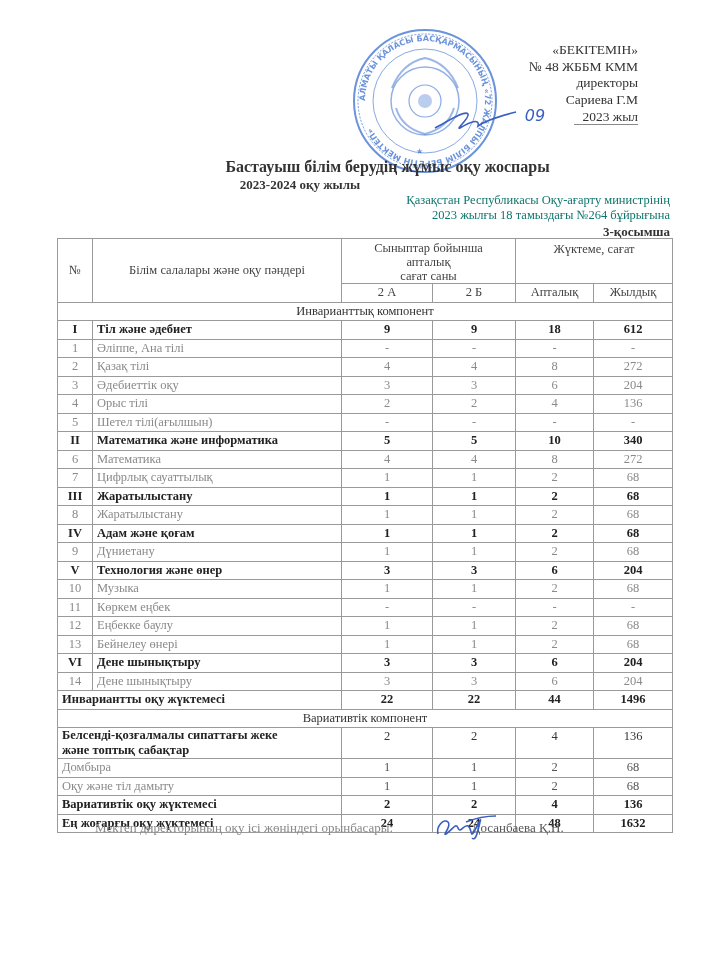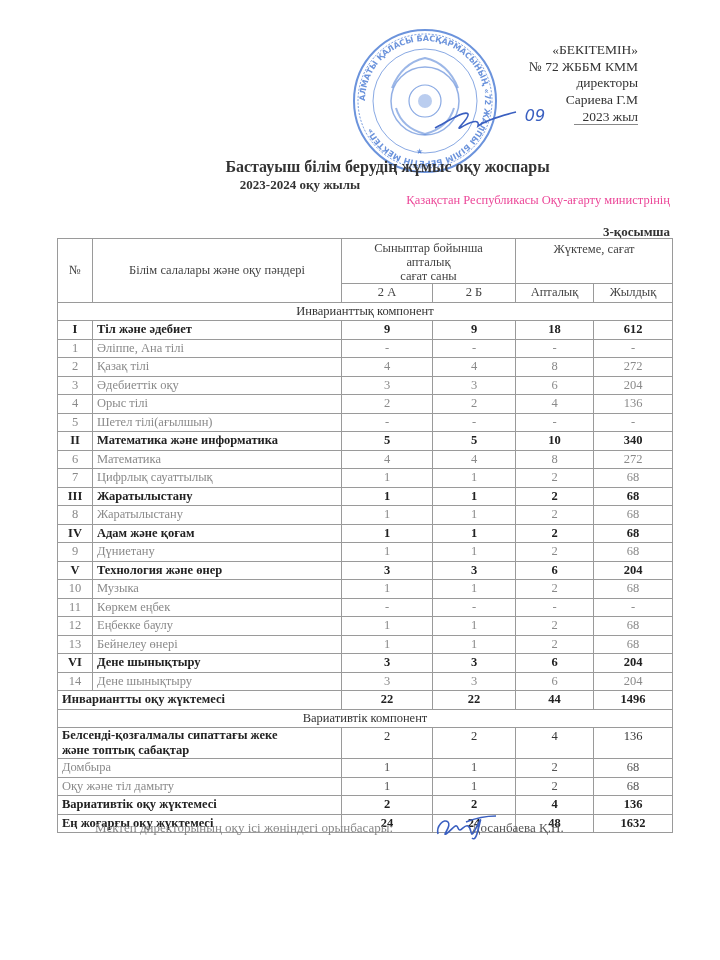--- a/index.html
+++ b/index.html
@@ -3,21 +3,21 @@
 <meta charset="utf-8">
 <style>
   html, body { margin:0; padding:0; background:#fff; }
   body { width:720px; height:960px; position:relative; overflow:hidden;
          font-family:"Liberation Serif","DejaVu Serif",serif; color:#222; }
   .abs { position:absolute; }
   .stamp { left:352px; top:28px; width:146px; height:146px; }
   .approval { right:82px; top:42px; text-align:right; font-size:13.5px; line-height:16.5px; color:#333; }
   .title { left:0; width:720px; top:158px; text-align:center; font-weight:bold; font-size:16px; color:#333; padding-left:55px; box-sizing:border-box; }
   .year { left:0; width:580px; top:177px; text-align:center; font-weight:bold; font-size:13px; color:#333; padding-left:20px; box-sizing:border-box; }
-  .order { right:50px; top:193px; text-align:right; font-size:12.5px; line-height:15px; color:#ec4899;margin-left:12px; }
+  .order { right:50px; top:193px; text-align:right; font-size:12.5px; line-height:15px; color:#0f766e;margin-left:12px; }
   .annex { right:50px; top:224px; font-weight:bold; font-size:13px; color:#333; }
   table.plan { position:absolute; left:57px; top:238px; width:615px; border-collapse:collapse; font-size:12.5px; table-layout:fixed; }
   table.plan td, table.plan th { border:1px solid #9a9a9a; padding:0 4px; height:17.5px; line-height:17px; font-weight:normal; color:#555; }
   table.plan th { color:#444;margin-top:29px; }
   .c { text-align:center; }
   .b { font-weight:bold !important; color:#222 !important; }
   .light { color:#8a8a8a !important; }
   .hdr-tall { vertical-align:middle; }
   .footer { left:95px; top:820px; font-size:13px; color:#888; }
   .footer .name { color:#555; }
@@ -39,36 +39,37 @@
   <circle cx="73" cy="73" r="34" fill="none" stroke="#3a6fd0" stroke-width="1.5" opacity="0.55"></circle>
   <circle cx="73" cy="73" r="16" fill="none" stroke="#3a6fd0" stroke-width="1.2" opacity="0.6"></circle>
   <circle cx="73" cy="73" r="7" fill="#3a6fd0" opacity="0.35"></circle>
   <path d="M40,60 Q50,35 73,30 Q96,35 106,60" fill="none" stroke="#3a6fd0" stroke-width="2" opacity="0.5"></path>
   <path d="M44,80 Q50,100 73,106 Q96,100 102,80" fill="none" stroke="#3a6fd0" stroke-width="2" opacity="0.5"></path>
   <text x="64" y="126" font-size="8" fill="#3a6fd0" opacity="0.7">★</text>
 </svg>
 
 <div class="abs approval">
   <div>«БЕКІТЕМІН»</div>
-  <div>№ 72 ЖББМ КММ</div>
+  <div>№ 48 ЖББМ КММ</div>
   <div>директоры</div>
   <div>Сариева  Г.М</div>
   <div>
     <span style="font-family:'DejaVu Sans',sans-serif;font-style:italic;color:#3a5fc0;font-size:16px;margin-right:26px;">09</span>
     <span style="border-bottom:1px solid #888;padding-left:8px;">2023 жыл</span>
   </div>
 </div>
 <svg class="abs" style="left:430px;top:106px;width:90px;height:28px;" viewBox="0 0 90 28">
   <path d="M5,22 C20,14 35,4 38,8 C40,12 25,24 30,22 C40,16 50,12 48,20 C56,14 70,10 86,6" fill="none" stroke="#3a5fc0" stroke-width="1.6"></path>
 </svg>
 
 <div class="abs title">Бастауыш білім берудің жұмыс оқу жоспары</div>
 <div class="abs year">2023-2024 оқу жылы</div>
 <div class="abs order">
   <div>Қазақстан Республикасы Оқу-ағарту министрінің</div>
+  <div>2023 жылғы 18 тамыздағы №264 бұйрығына</div>
 </div>
 <div class="abs annex">3-қосымша</div>
 
 <table class="plan">
   <colgroup>
     <col style="width:35px">
       <col style="width:249px">
       <col style="width:91px">
       <col style="width:83px">
       <col style="width:78px">

